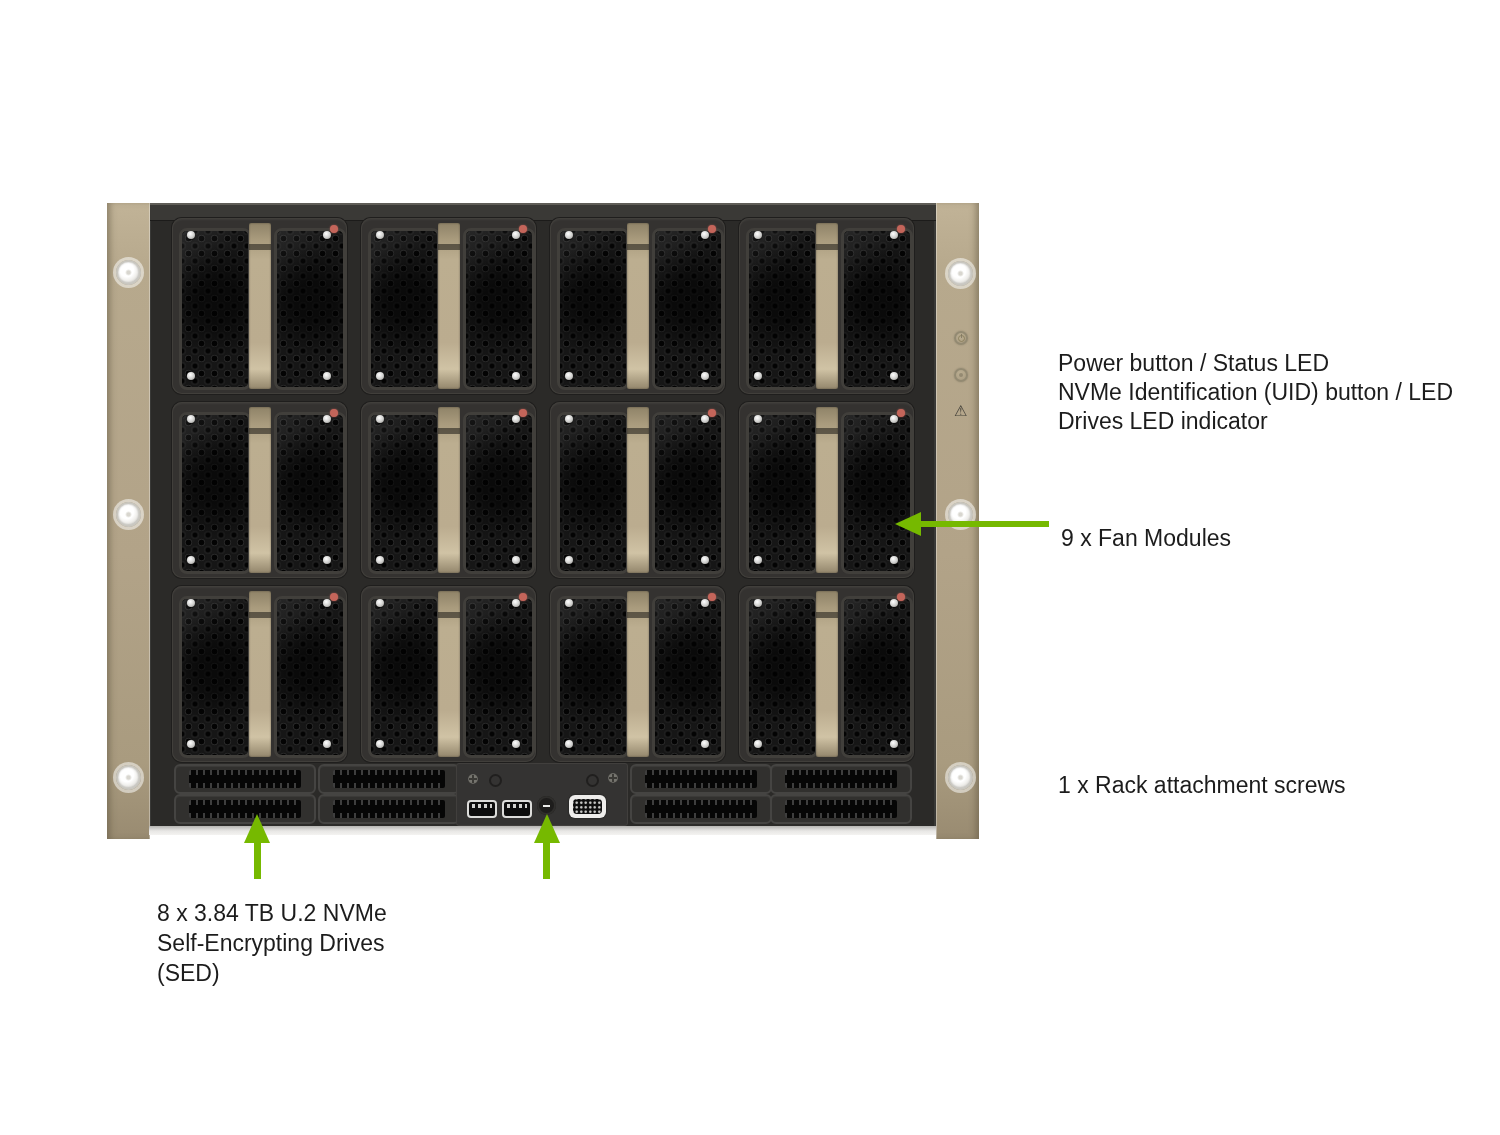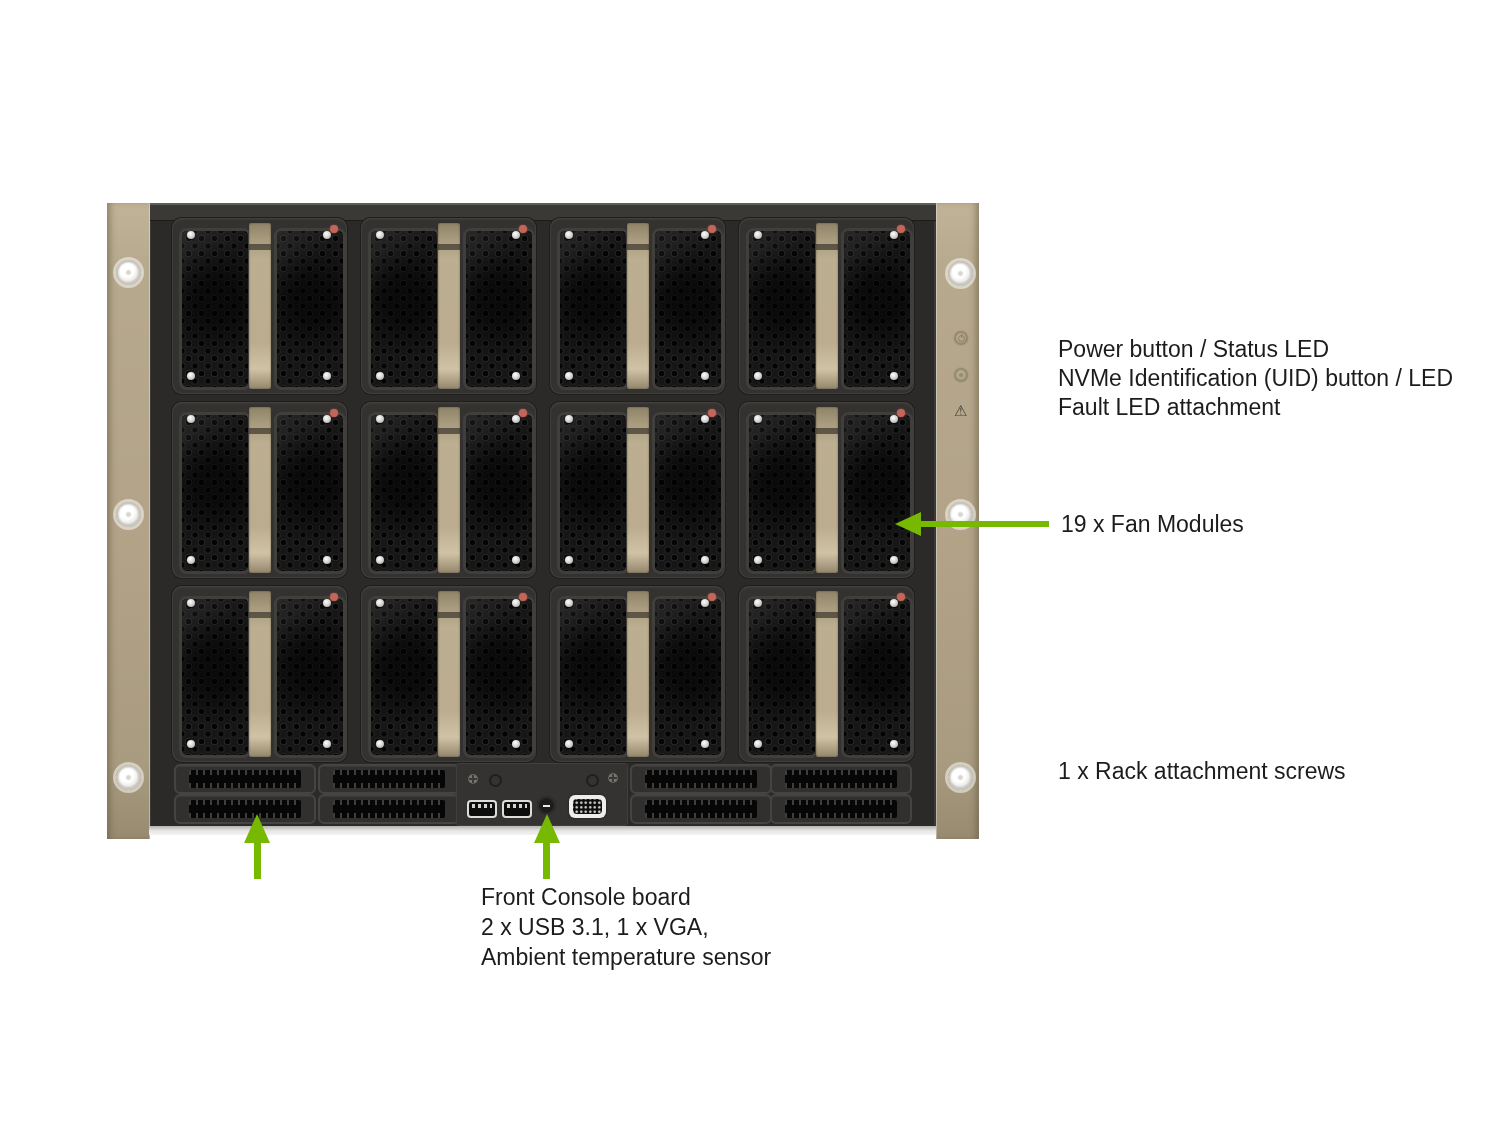--- a/index.html
+++ b/index.html
@@ -86,21 +86,21 @@
        background:radial-gradient(circle at 45% 40%,#bbae92,#a1947a);
        box-shadow:inset 0 0 0 2px #938a72,0 0 2px rgba(0,0,0,.2);}
   .panel-btn.power::before{content:"";position:absolute;left:4px;top:4px;width:5px;height:5px;
        border:1px solid #7d744f;border-radius:50%;opacity:.7;}
   .panel-btn.power::after{content:"";position:absolute;left:6.5px;top:2.5px;width:1px;height:4px;background:#7d745f;opacity:.8;}
   .panel-btn.uid::before{content:"";position:absolute;left:5px;top:5px;width:4px;height:4px;border-radius:50%;
        background:#7d745f;opacity:.6;}
   .warn-icon{position:absolute;font-family:"DejaVu Sans",sans-serif;font-size:15px;line-height:15px;color:#45423a;}
 
   
-  .callout{position:absolute;color:#1c1c1c;font-size:23px;line-height:29px;white-space:nowrap;letter-spacing:0;}
+  .callout{position:absolute;color:#1c1c1c;font-size:23px;line-height:29px;white-space:nowrap;letter-spacing:0;margin-top:14px;}
   .callout div{white-space:nowrap;}
   .lh30 div{line-height:30px;}
   .shaft{position:absolute;background:var(--green);}
   .head-left{position:absolute;width:0;height:0;border-top:12px solid transparent;
        border-bottom:12px solid transparent;border-right:26px solid var(--green);}
   .head-up{position:absolute;width:0;height:0;border-left:13px solid transparent;
        border-right:13px solid transparent;border-bottom:29px solid var(--green);}
 </style>
 </head>
 <body>
@@ -333,31 +333,31 @@
 
   <div class="head-up" style="left:244px;top:814px;"></div>
   <div class="shaft" style="left:254px;top:842px;width:7px;height:37px;"></div>
 
   <div class="head-up" style="left:534px;top:814px;"></div>
   <div class="shaft" style="left:543px;top:842px;width:7px;height:37px;"></div>
 
   <div class="callout" style="left: 1058px; top: 335px; color: rgb(28, 28, 28);">
     <div>Power button / Status LED</div>
     <div>NVMe Identification (UID) button / LED</div>
-    <div>Fault LED attachment</div>
+    <div>Drives LED indicator</div>
   </div>
 
   <div class="callout" style="left: 1061px; top: 510px; color: rgb(28, 28, 28);">
-    <div>19 x Fan Modules</div>
+    <div>9 x Fan Modules</div>
   </div>
 
   <div class="callout" style="left: 1058px; top: 757px; color: rgb(28, 28, 28);">
     <div>1 x Rack attachment screws</div>
   </div>
 
-
-  <div class="callout lh30" style="left: 481px; top: 882px; color: rgb(28, 28, 28);">
-    <div>Front Console board</div>
-    <div>2 x USB 3.1, 1 x VGA,</div>
-    <div>Ambient temperature sensor</div>
+  <div class="callout lh30" style="left: 157px; top: 884px; color: rgb(28, 28, 28);">
+    <div>8 x 3.84 TB U.2 NVMe</div>
+    <div>Self-Encrypting Drives</div>
+    <div>(SED)</div>
   </div>
 
+
 </div>
 
 </body></html>

